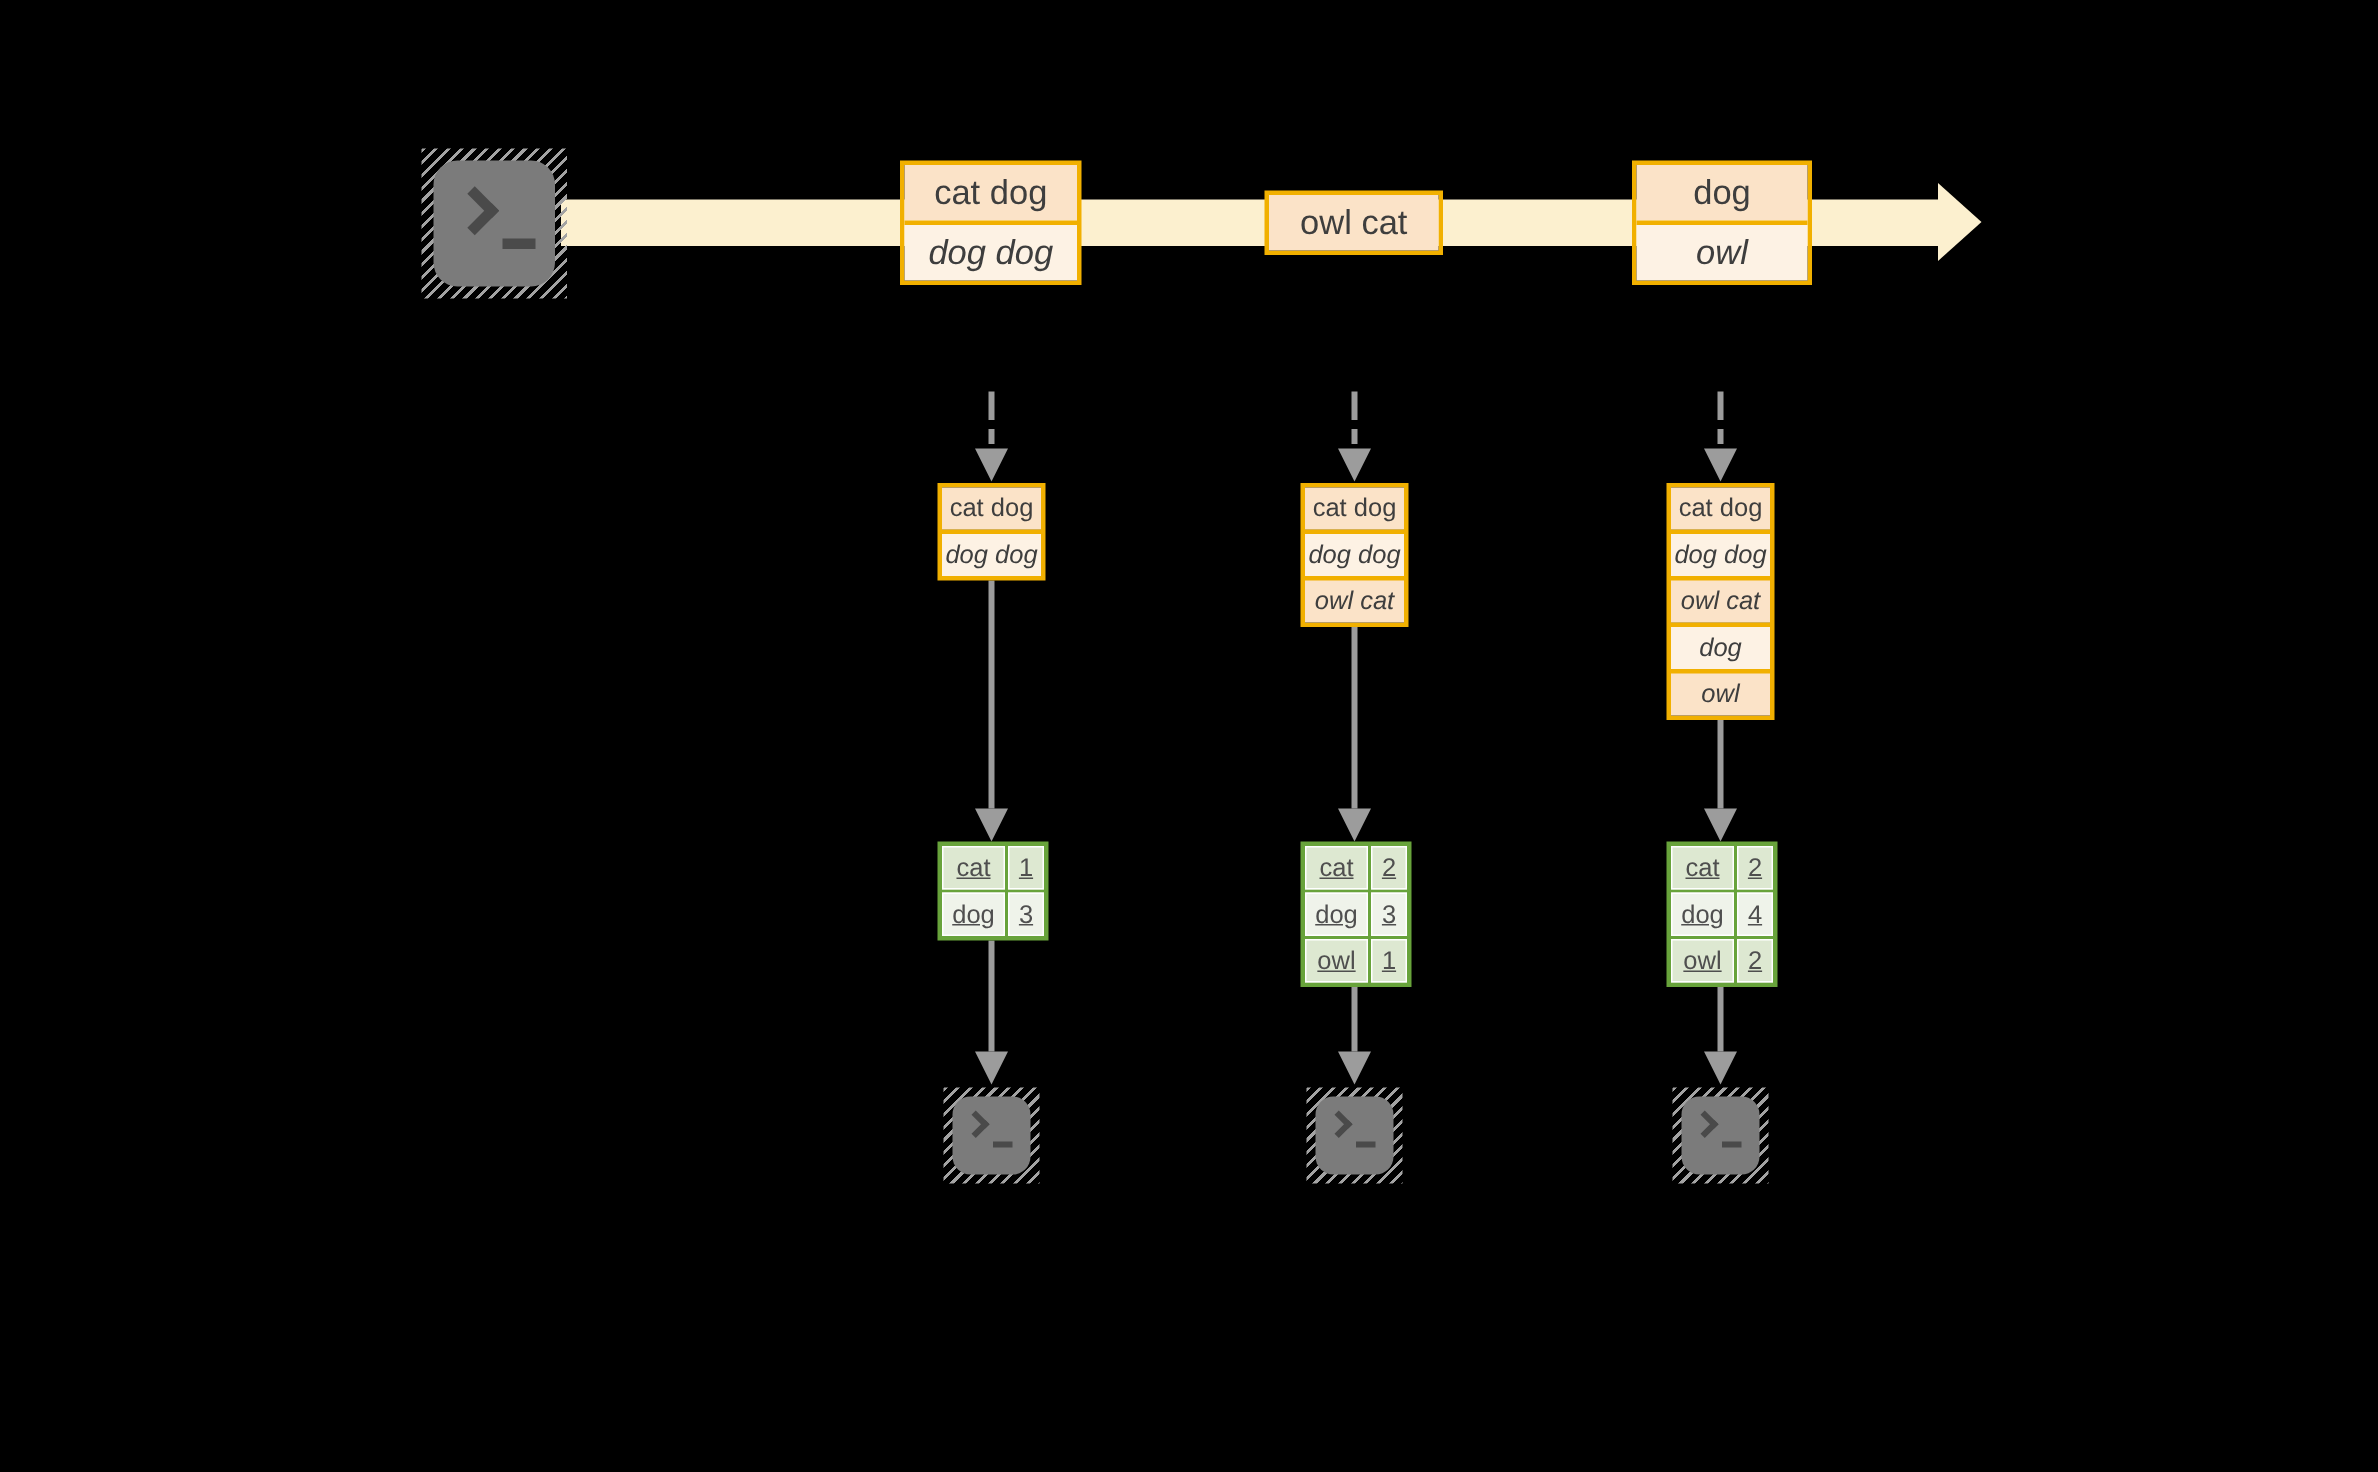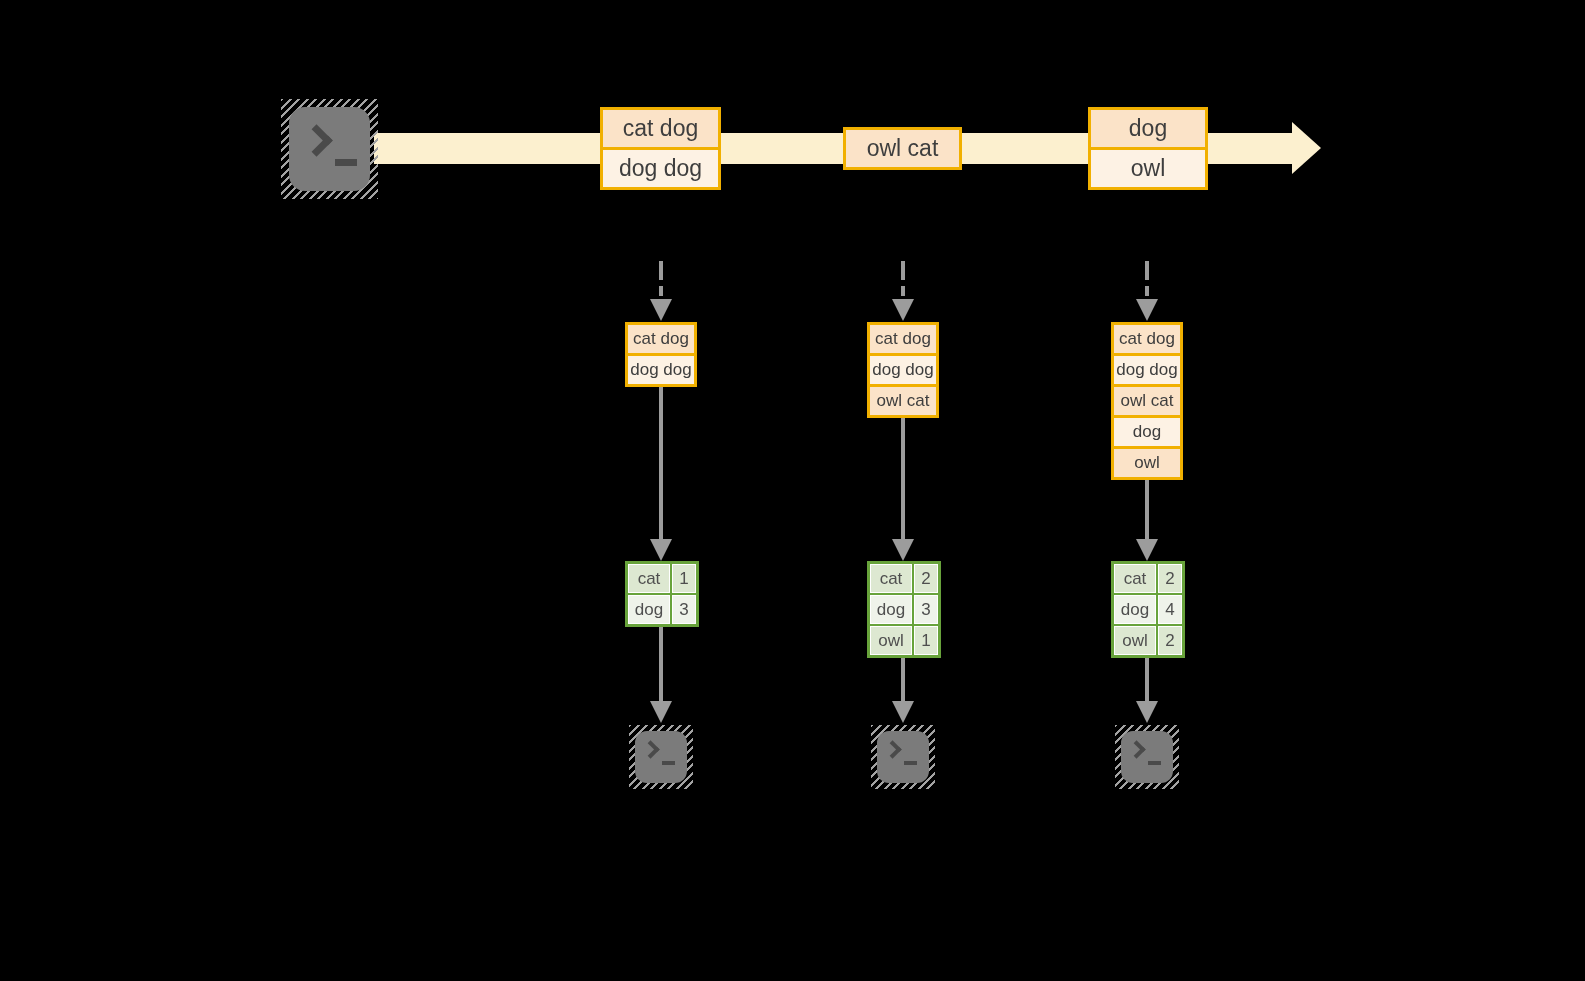--- a/index.html
+++ b/index.html
@@ -26,41 +26,41 @@
   .term-sm .chev{left:9px;top:12px;width:9px;height:9px;border-width:4px 4px 0 0;}
   .undr{position:absolute;background:#4a4a4a;}
   .term-lg .undr{left:46px;top:52px;width:22px;height:7px;}
   .term-sm .undr{left:27px;top:30px;width:13px;height:4px;}
 
   
   .batch{position:absolute;z-index:3;border:3px solid #f1b000;}
   .brow{display:flex;align-items:center;justify-content:center;color:#3e3e3e;}
   .brow.big{height:37px;font-size:23px;}
   .brow.sm{height:28px;font-size:17px;}
-  .brow + .brow{border-top:3px solid #f1b000;}
+  .brow + .brow{border-top:3px solid #f1b000;font-style:italic;}
   .peach{background:#fbe3c8;}
   .cream{background:#fdf2e4;}
 
   
   .dseg{position:absolute;width:4px;background:#9c9c9c;z-index:2;}
   .vline{position:absolute;width:4px;background:#9c9c9c;z-index:2;}
   .ahead{position:absolute;width:0;height:0;z-index:2;
          border-left:11px solid transparent;border-right:11px solid transparent;
          border-top:22px solid #9c9c9c;}
 
   
   .banner{position:absolute;left:693px;top:462px;width:430px;height:43px;background:#fff;
           z-index:1;display:flex;align-items:center;justify-content:center;}
   .banner span{font-size:31px;font-weight:300;color:#141414;letter-spacing:0.5px;}
 
   
   .ctable{position:absolute;z-index:3;background:#68a33b;padding:3px;display:grid;
           grid-template-columns:42px 24px;grid-auto-rows:29px;gap:2px;}
   .cell{display:flex;align-items:center;justify-content:center;font-size:17px;color:#4f4f4f;
-        border:1px solid #fff;}
+        border:1px solid #fff;text-decoration:underline;}
   .rA{background:#dde8d1;}
   .rB{background:#eff3ea;}
 </style>
 </head>
 <body>
 
 <div class="canvas">
 
   <div class="stream-band"></div>
   <div class="stream-head"></div>

